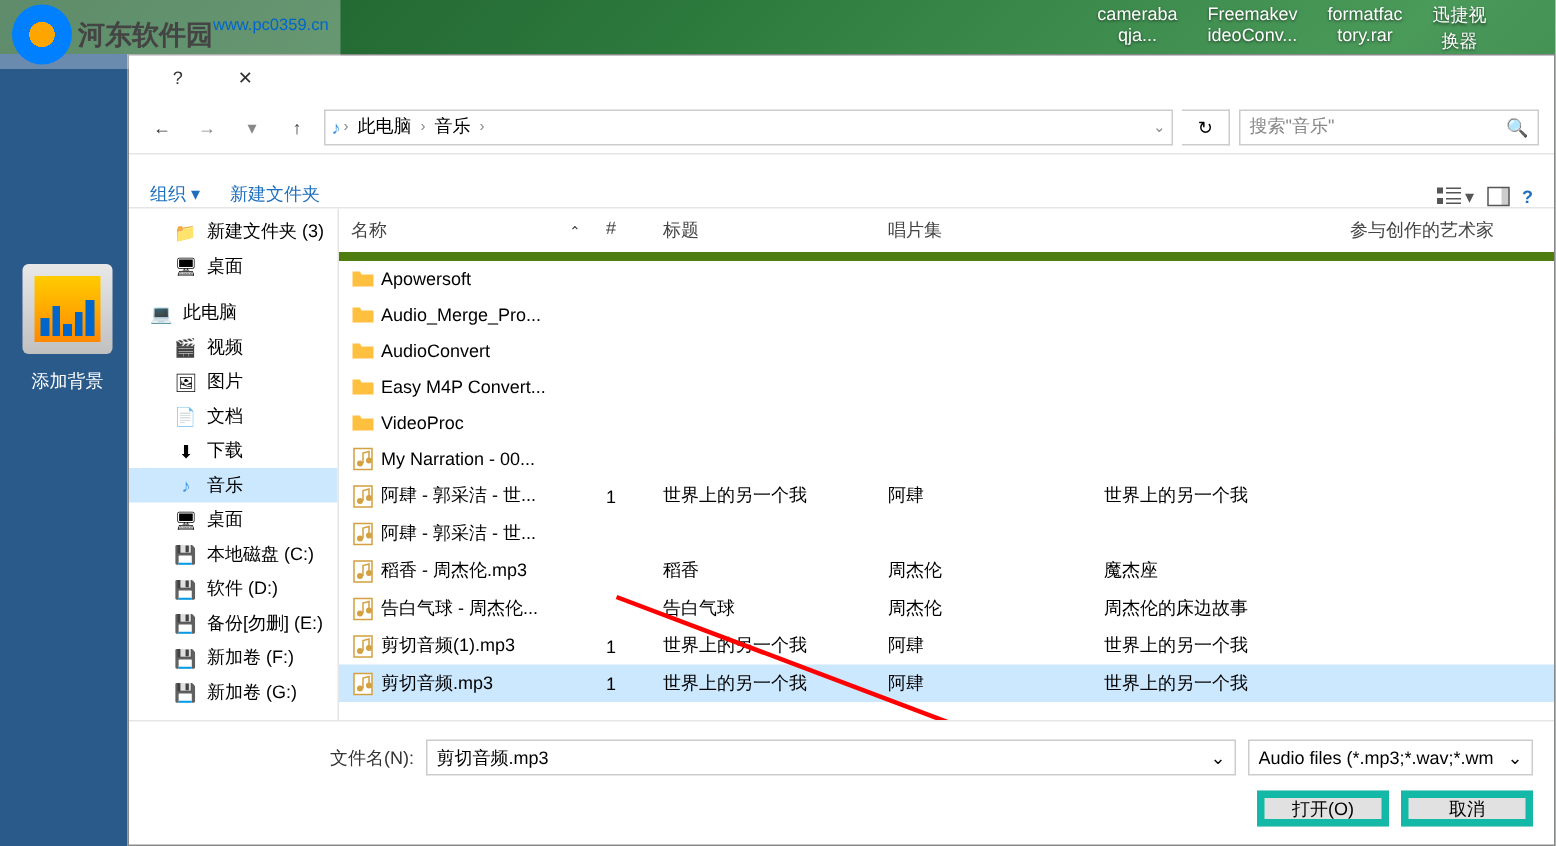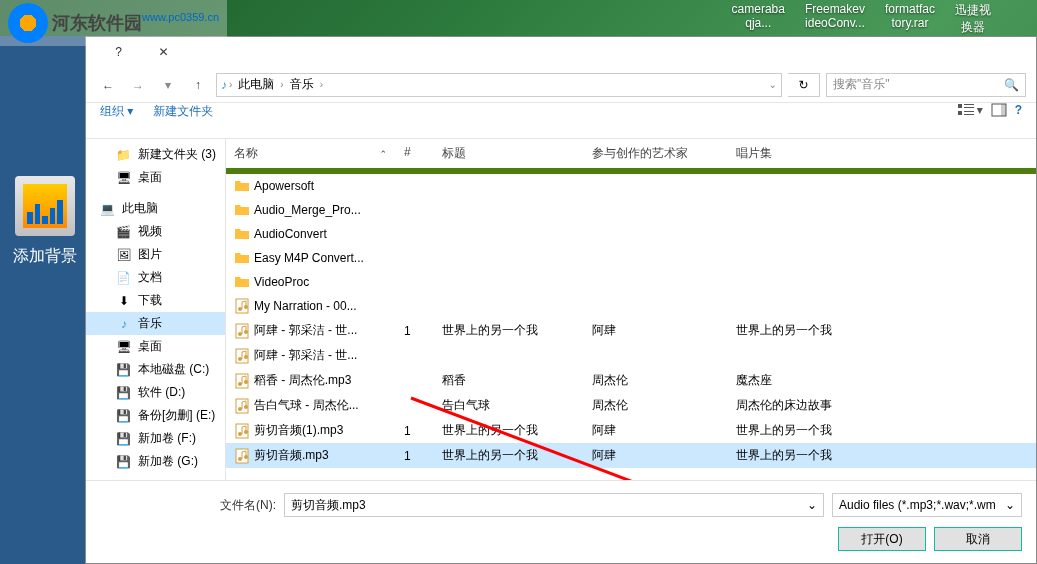--- a/index.html
+++ b/index.html
@@ -13,40 +13,40 @@
 .wm-text { display: flex; flex-direction: row; }
 .wm-title { font-size: 18px; font-weight: bold; color: #444; }
 .wm-url { font-size: 11px; color: #0066cc; }
 
 .bg-app { position: absolute; left: 0; top: 36px; bottom: 0; width: 90px; background: #2a5a8a; padding-top: 140px; }
 .bg-icon { width: 60px; height: 60px; margin: 0 auto 10px; background: linear-gradient(#e8e8e8, #c0c0c0); border-radius: 4px; display: flex; align-items: center; justify-content: center; }
 .music-icon-bg { background: linear-gradient(#ffcc00, #ff8800); width: 44px; height: 44px; display: flex; align-items: flex-end; padding: 4px; }
 .eq-bars { display: flex; gap: 2px; align-items: flex-end; width: 100%; }
 .eq-bars span { flex: 1; background: #0066cc; }
 .eq-bars span:nth-child(1){height:12px}.eq-bars span:nth-child(2){height:20px}.eq-bars span:nth-child(3){height:8px}.eq-bars span:nth-child(4){height:16px}.eq-bars span:nth-child(5){height:24px}
-.bg-label { color: #fff; text-align: center; font-size: 16px; }
+.bg-label { color: #fff; text-align: center; font-size: 12px; }
 
 .dialog { position: absolute; left: 85px; top: 36px; right: 0; bottom: 0; background: #fff; border: 1px solid #888; display: flex; flex-direction: column; }
 
 .titlebar { height: 30px; display: flex; align-items: center; padding: 0 0 0 10px; }
 .titlebar .caption { flex: 1; font-size: 12px; color: #333; }
 .win-btns { display: flex; }
 .win-btn { width: 45px; height: 30px; display: flex; align-items: center; justify-content: center; color: #333; cursor: pointer; }
 
 .nav-bar { height: 36px; display: flex; align-items: center; padding: 0 10px; gap: 6px; border-bottom: 1px solid #e5e5e5; }
 .nav-btn { width: 24px; height: 24px; display: flex; align-items: center; justify-content: center; color: #888; cursor: pointer; }
 .nav-btn.enabled { color: #333; }
 .breadcrumb { flex: 1; height: 24px; border: 1px solid #ccc; display: flex; align-items: center; padding: 0 4px; gap: 2px; }
 .bc-icon { color: #3a95e0; }
 .bc-sep { color: #888; font-size: 10px; }
 .bc-item { padding: 0 4px; cursor: pointer; }
 .nav-refresh { width: 32px; height: 24px; border: 1px solid #ccc; border-left: none; display: flex; align-items: center; justify-content: center; cursor: pointer; }
 .search-box { width: 200px; height: 24px; border: 1px solid #ccc; display: flex; align-items: center; padding: 0 6px; color: #888; gap: 4px; }
 
-.toolbar { height: 36px; display: flex; align-items: flex-start; padding: 0 14px; border-bottom: 1px solid #e5e5e5; }
+.toolbar { height: 36px; display: flex; align-items: flex-end; padding: 0 14px; border-bottom: 1px solid #e5e5e5; }
 .tb-left { display: flex; gap: 20px; }
 .tb-item { color: #1e6fbd; cursor: pointer; }
 .tb-right { margin-left: auto; display: flex; gap: 8px; align-items: center; }
 .tb-view { display: flex; align-items: center; gap: 2px; cursor: pointer; color: #555; }
 
 .body-area { flex: 1; display: flex; overflow: hidden; }
 
 .tree { width: 140px; border-right: 1px solid #e5e5e5; overflow-y: auto; padding: 4px 0; }
 .tree-item { display: flex; align-items: center; gap: 6px; padding: 3px 6px 3px 30px; cursor: pointer; white-space: nowrap; }
 .tree-item.l0 { padding-left: 14px; }
@@ -79,21 +79,21 @@
 .file-icon { width: 16px; height: 16px; flex-shrink: 0; display: flex; align-items: center; justify-content: center; }
 
 .arrow { position: absolute; left: 180px; top: 254px; z-index: 20; pointer-events: none; }
 
 .footer { border-top: 1px solid #e5e5e5; padding: 12px 14px; display: flex; flex-direction: column; gap: 10px; }
 .fn-row { display: flex; align-items: center; gap: 8px; padding-left: 120px; }
 .fn-label { color: #333; }
 .fn-input { flex: 1; height: 24px; border: 1px solid #ccc; padding: 0 6px; display: flex; align-items: center; justify-content: space-between; }
 .fn-filter { width: 190px; height: 24px; border: 1px solid #ccc; padding: 0 6px; display: flex; align-items: center; justify-content: space-between; white-space: nowrap; overflow: hidden; }
 .btn-row { display: flex; justify-content: flex-end; gap: 8px; }
-.dlg-btn { width: 88px; height: 24px; border: 1px solid #14b8a6; background: #e1e1e1; display: flex; align-items: center; justify-content: center; cursor: pointer; }
+.dlg-btn { width: 88px; height: 24px; border: 5px solid #14b8a6; background: #e1e1e1; display: flex; align-items: center; justify-content: center; cursor: pointer; }
 
 .side-thumb { position: absolute; right: 0; top: 290px; width: 38px; height: 50px; background: linear-gradient(135deg, #d4a060, #b08040); }
 </style>
 </head>
 <body>
 
 <div class="taskbar-top">
     <div class="taskbar-item">
       <span>cameraba</span>
       <span>qja...</span>
@@ -258,22 +258,22 @@
         </div>
       </div>
     <div class="file-area">
       <div class="file-header">
         <div class="fh-col col-name">
             <span>名称</span> 
             <span style="margin-left:auto;font-size:9px">⌃</span>
           </div>
         <div class="fh-col col-num">#</div>
         <div class="fh-col col-title">标题</div>
+        <div class="fh-col col-album">唱片集</div>
         <div class="fh-col col-artist">参与创作的艺术家</div>
-        <div class="fh-col col-album">唱片集</div>
       </div>
       <div class="file-list">
           <div class="file-row">
     <div class="fc fc-name">
               <span class="file-icon">
                 <svg width="16" height="16" viewBox="0 0 16 16">
                   <path fill="#ffc040" d="M1 3h5l1 2h8v8H1z"></path>
                 </svg>
               </span>
               <span>Apowersoft</span>

